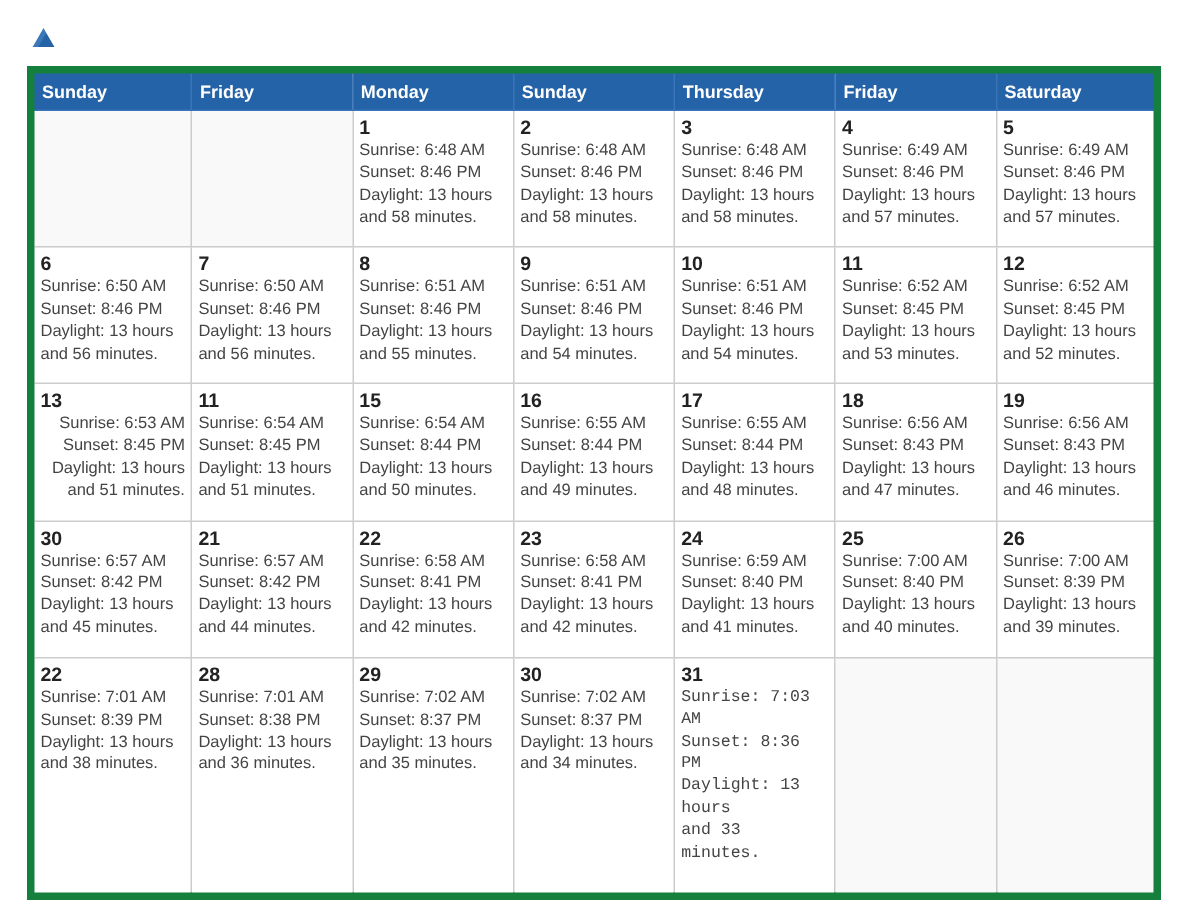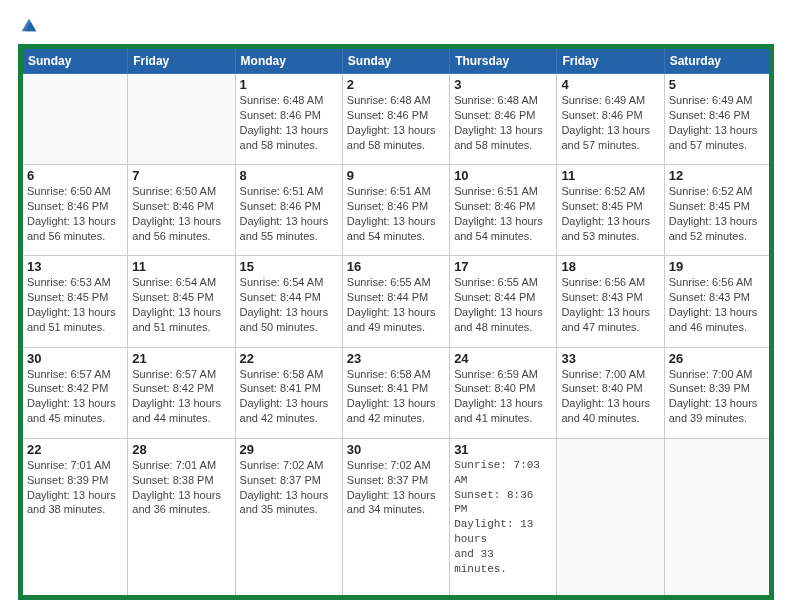--- a/index.html
+++ b/index.html
@@ -212,21 +212,21 @@
             <span class="day-num">12</span>
             <div class="day-info" style="white-space: pre-line;">Sunrise: 6:52 AM
 Sunset: 8:45 PM
 Daylight: 13 hours
 and 52 minutes.</div>
           </td>
         </tr>
         <tr>
           <td>
             <span class="day-num">13</span>
-            <div class="day-info" style="white-space: pre-line;">Sunrise: 6:53 AM
+            <div class="day-info" style="white-space: pre-line; text-align: right;">Sunrise: 6:53 AM
 Sunset: 8:45 PM
 Daylight: 13 hours
 and 51 minutes.</div>
           </td>
           <td>
             <span class="day-num">11</span>
             <div class="day-info" style="white-space: pre-line;">Sunrise: 6:54 AM
 Sunset: 8:45 PM
 Daylight: 13 hours
 and 51 minutes.</div>
@@ -297,21 +297,21 @@
 and 42 minutes.</div>
           </td>
           <td>
             <span class="day-num">24</span>
             <div class="day-info" style="white-space: pre-line;">Sunrise: 6:59 AM
 Sunset: 8:40 PM
 Daylight: 13 hours
 and 41 minutes.</div>
           </td>
           <td>
-            <span class="day-num">33</span>
+            <span class="day-num">25</span>
             <div class="day-info" style="white-space: pre-line;">Sunrise: 7:00 AM
 Sunset: 8:40 PM
 Daylight: 13 hours
 and 40 minutes.</div>
           </td>
           <td>
             <span class="day-num">26</span>
             <div class="day-info" style="white-space: pre-line;">Sunrise: 7:00 AM
 Sunset: 8:39 PM
 Daylight: 13 hours

